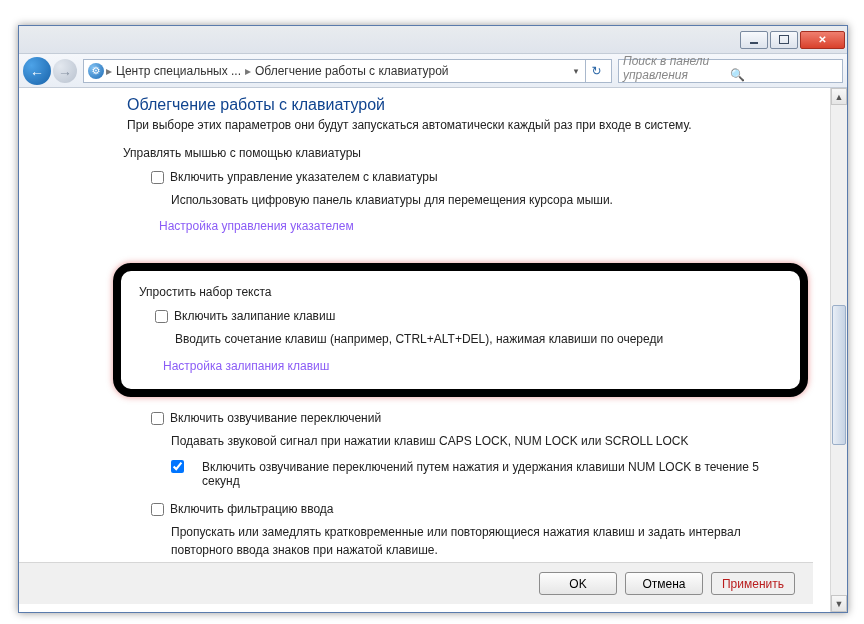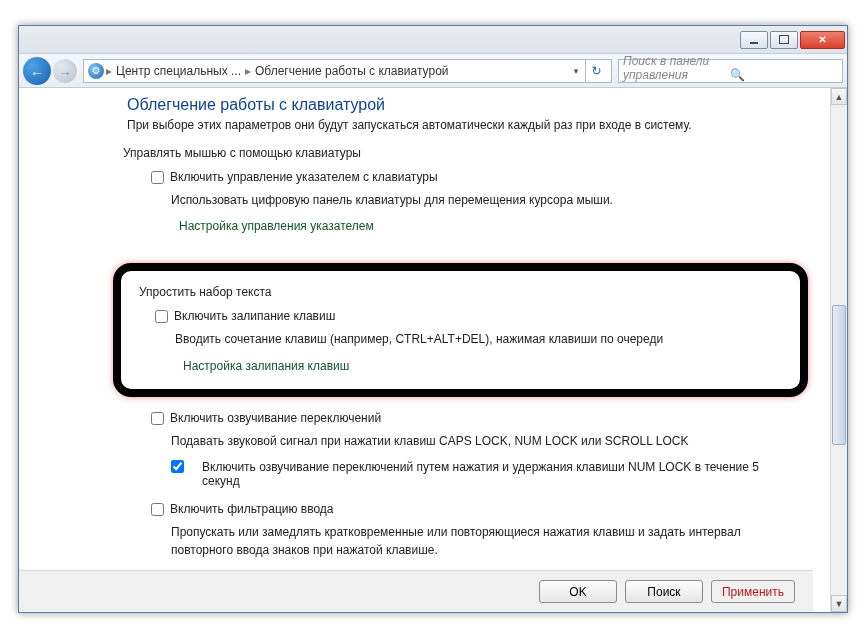--- a/index.html
+++ b/index.html
@@ -131,32 +131,32 @@
   }
   .sub { margin-bottom:14px; }
   .groupbox {
     margin-bottom: 10px;
     padding-bottom: 6px;
   }
   .group-title { color:#222; margin-bottom:10px; font-size:12px; margin-left:-4px;}
   .opt { margin-left: 24px; margin-bottom:8px; display:flex; align-items:flex-start; gap:6px;}
   .opt input[type=checkbox]{ margin-top:1px; width:13px;height:13px;}
   .desc { margin-left: 44px; margin-bottom:10px; line-height:1.45;}
-  .link { color:#14532d; margin-left:52px; margin-bottom:14px; display:block; cursor:pointer;}
+  .link { color:#8b5cf6; margin-left:32px; margin-bottom:14px; display:block; cursor:pointer;}
   .highlight-box {
     border: 8px solid #000000;
     border-radius: 18px;
     padding: 14px 10px 12px 10px;
     margin-left: -14px;
     margin-bottom: 14px;
     box-shadow: 0 0 6px rgba(214,45,45,0.5);
   }
   .highlight-box .group-title { margin-left:8px; }
   .bottom-bar {
-    position:absolute; left:0; right:17px; bottom:0;
+    position:absolute; left:0; right:17px; bottom:8px;
     height: 42px;
     background:#f0f0f0;
     border-top:1px solid #d6d6d6;
     display:flex; align-items:center; justify-content:flex-end;
     padding-right: 18px;
     gap:8px;
   }
   .btn {
     min-width: 78px; height:23px;
     border:1px solid #8c8c8c;
@@ -237,21 +237,21 @@
         <label class="opt" style="margin-top:14px;">
           <input type="checkbox" style="">
           <span>Включить фильтрацию ввода</span>
         </label>
         <div class="desc" style="max-width:580px;">Пропускать или замедлять кратковременные или повторяющиеся нажатия клавиш и задать интервал повторного ввода знаков при нажатой клавише.</div>
         <a class="link">Настройка фильтрации ввода</a>
       </div>
 
       <div class="bottom-bar">
         <button class="btn">OK</button>
-        <button class="btn">Поиск</button>
+        <button class="btn">Отмена</button>
         <button class="btn" disabled="">Применить</button>
       </div>
     </div>
 
     <div class="scrollbar">
       <div class="sb-btn">▲</div>
       <div class="sb-track">
         <div class="sb-thumb"></div>
       </div>
       <div class="sb-btn">▼</div>

